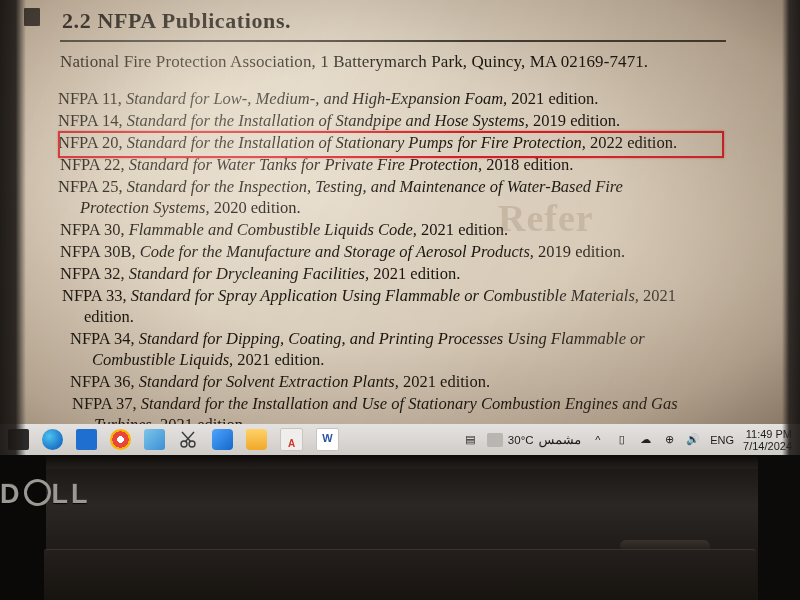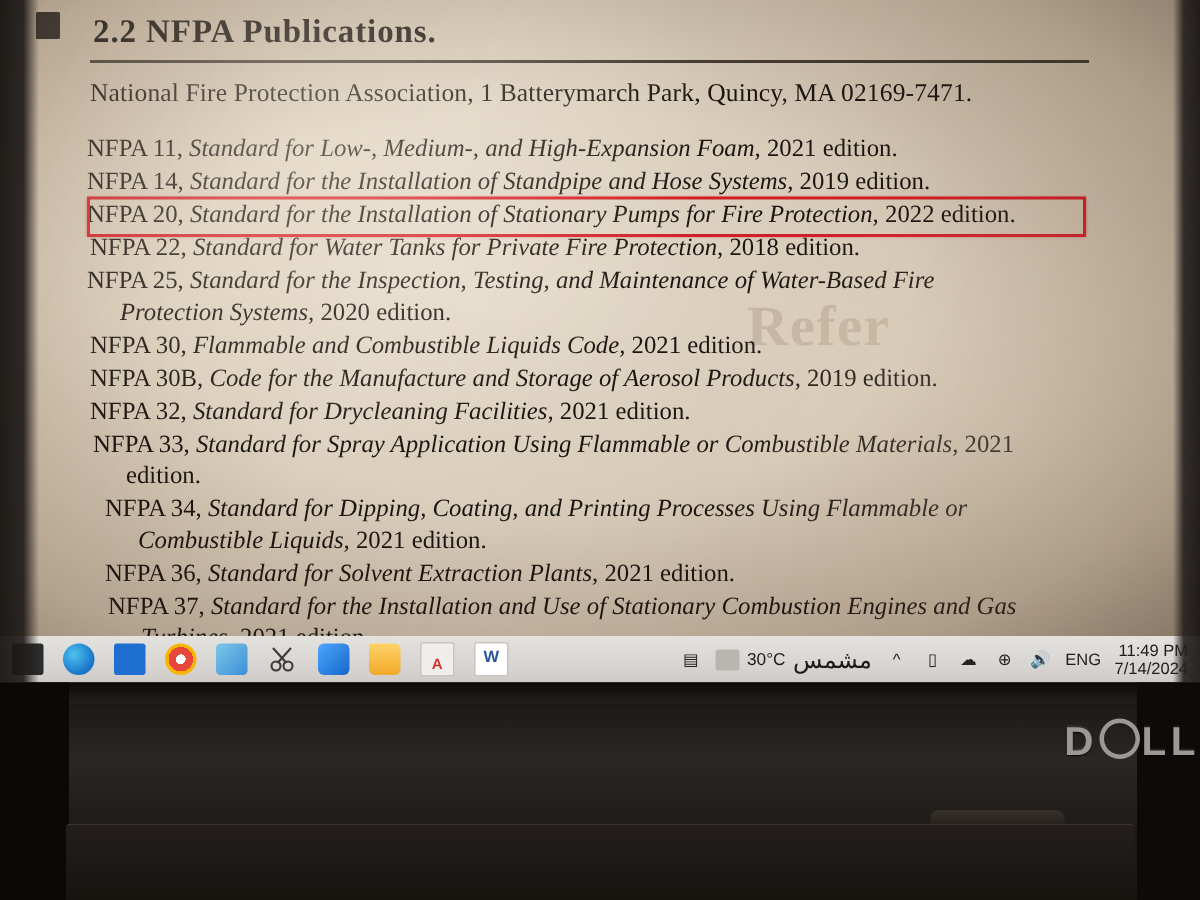--- a/index.html
+++ b/index.html
@@ -217,21 +217,21 @@
   .sys-ic {
     width: 15px; height: 15px;
     display: inline-flex; align-items: center; justify-content: center;
     font-size: 11px; color: #222;
   }
   .weather {
     display: flex; align-items: center; gap: 5px;
     font-size: 11.5px; color: #1b1b1b;
   }
   .wx-ic { width: 16px; height: 14px; background:#b9b5b0; border-radius:2px; display:inline-block; }
-  .arabic { font-size: 16px; }
+  .arabic { font-size: 13px; }
   .clock {
     text-align: right;
     line-height: 12px;
     font-size: 11px;
     padding-right: 2px;
   }
 
   
   .bezel-bottom {
     position: absolute;
@@ -256,21 +256,21 @@
   .bezel-side-r {
     position: absolute;
     right: 0; top: 0; width: 18px; height: 455px;
     background: linear-gradient(270deg, #141110 0%, #24201d 60%, rgba(36,32,29,0) 100%);
     opacity: .9;
   }
   .brand {
     position: absolute;
     left: 0; right: 0;
     top: 476px;
-    text-align: right;
+    text-align: left;
     font-family: "Liberation Sans", sans-serif;
     font-size: 27px;
     font-weight: bold;
     letter-spacing: 3px;
     color: #9c9894;
     text-shadow: 0 1px 1px rgba(0,0,0,.8), 0 -1px 0 rgba(255,255,255,.08);
   }
   .brand .o {
     display: inline-block;
     width: 21px; height: 21px;

